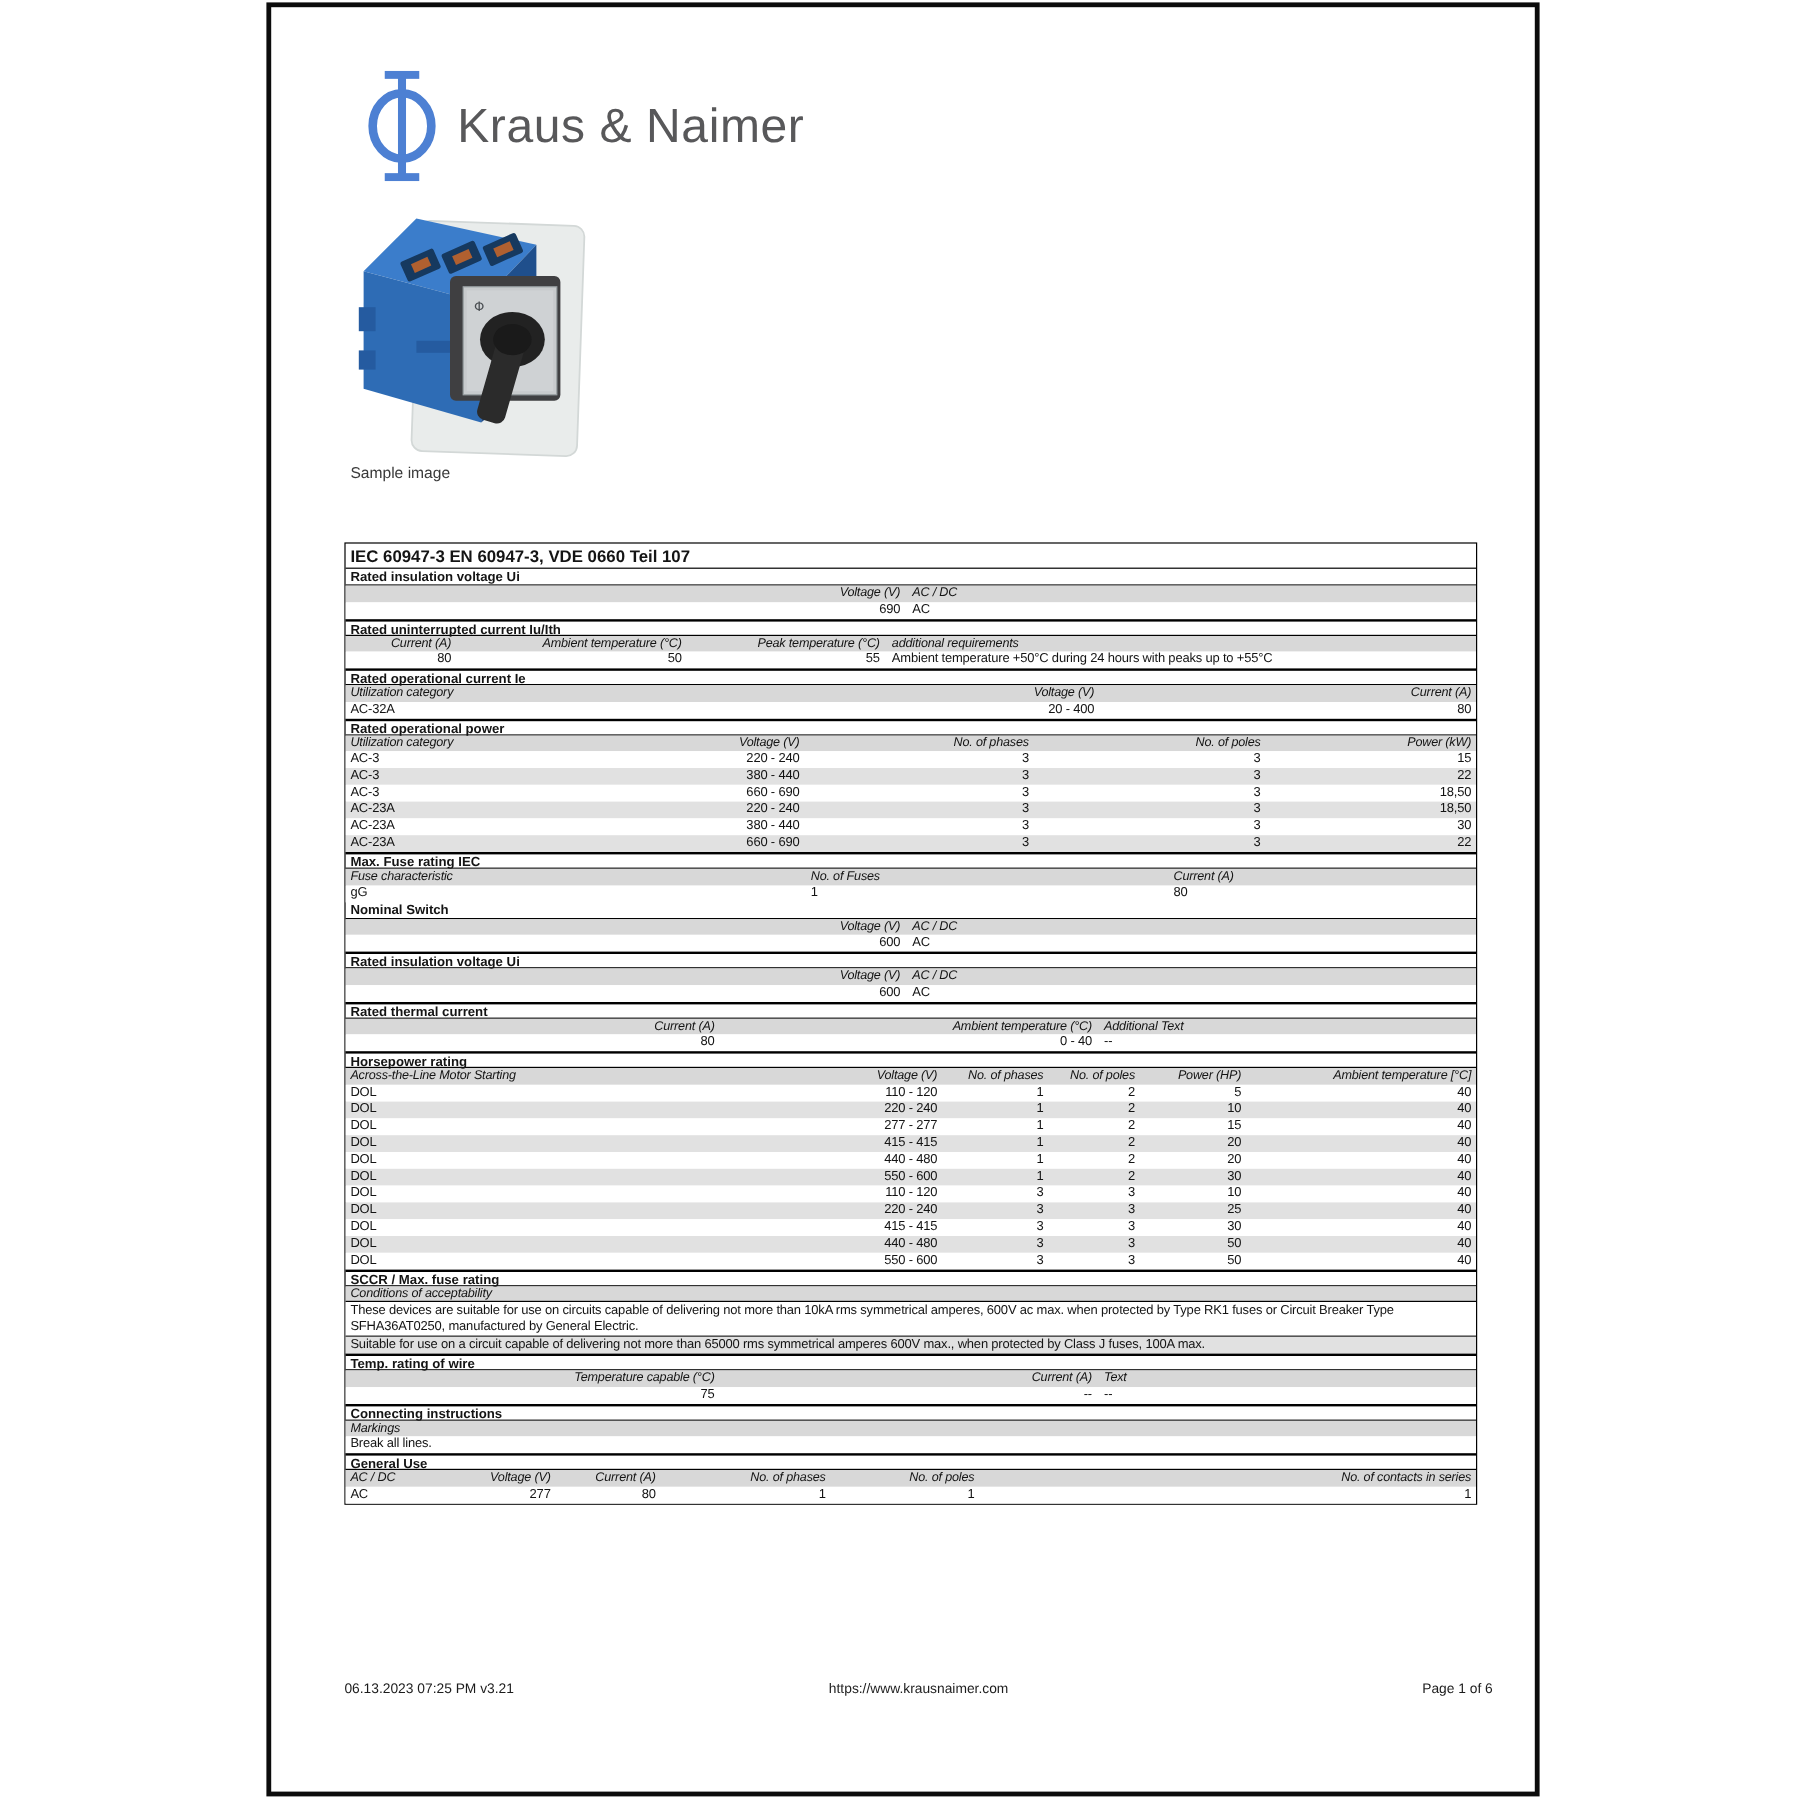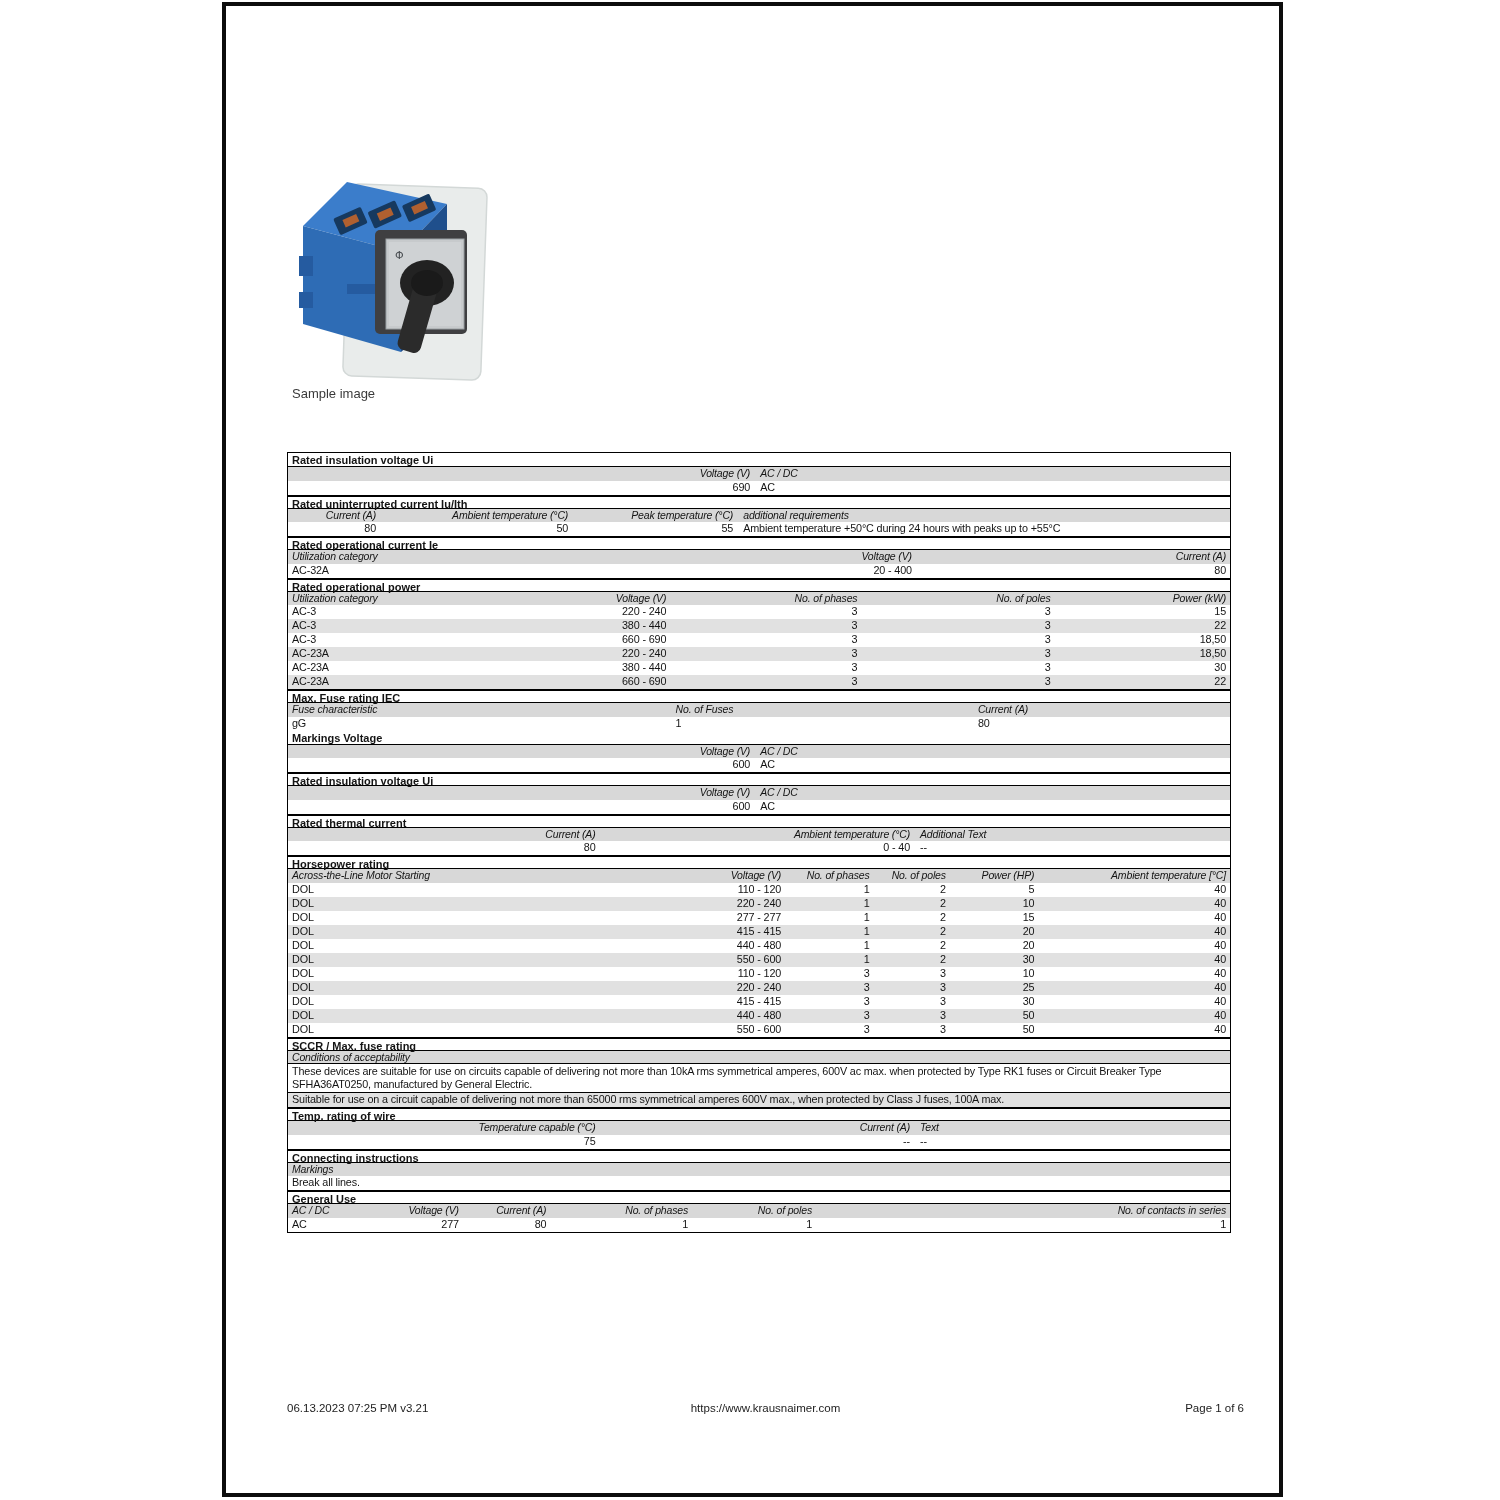--- a/index.html
+++ b/index.html
@@ -74,20 +74,29 @@
   }
   .footer > :nth-child(1){text-align:left;}
   .footer > :nth-child(2){text-align:center;}
   .footer > :nth-child(3){text-align:right;}
 </style>
 </head>
 <body>
 
 <div class="page">
 
+  <div class="logo">
+    <svg width="58" height="92" viewBox="0 0 60 96">
+      <rect x="15" y="0" width="30" height="7" fill="#4d80d3"></rect>
+      <rect x="15" y="89" width="30" height="7" fill="#4d80d3"></rect>
+      <rect x="26.5" y="3" width="7" height="90" fill="#4d80d3"></rect>
+      <ellipse cx="30" cy="48" rx="25.5" ry="28.5" fill="none" stroke="#4d80d3" stroke-width="7.5"></ellipse>
+    </svg>
+    <span class="brand">Kraus &amp; Naimer</span>
+  </div>
 
   <div class="product">
     <svg width="216" height="220" viewBox="0 0 216 220">
 
       <g transform="rotate(2 125 117)">
         <rect x="57" y="22" width="138" height="192" rx="9" fill="#e9eceb" stroke="#d3d8d7" stroke-width="1.5"></rect>
       </g>
 
       <polygon points="14,62 58,18 158,40 112,88" fill="#3b7dcb"></polygon>
       <polygon points="14,62 112,88 112,188 14,160" fill="#2e6cb5"></polygon>
@@ -122,20 +131,23 @@
         <rect x="126" y="108" width="24" height="82" rx="7" fill="#2b2b2b"></rect>
         <rect x="131" y="112" width="14" height="6" rx="2" fill="#e8e8e8"></rect>
       </g>
       <ellipse cx="138" cy="119" rx="16" ry="13" fill="#1a1a1a"></ellipse>
     </svg>
   </div>
   <div class="caption">Sample image</div>
 
 
   <div class="spec-table">
+      <div class="row t-title c-full">
+        <div class="cell">IEC 60947-3 EN 60947-3, VDE 0660 Teil 107</div>
+      </div>
       <div class="row t-sec c-full">
         <div class="cell">Rated insulation voltage Ui</div>
       </div>
       <div class="row t-h c-v2">
         <div class="cell">Voltage (V)</div>
         <div class="cell">AC / DC</div>
       </div>
       <div class="row t-d c-v2 bg-w">
         <div class="cell">690</div>
         <div class="cell">AC</div>
@@ -227,21 +239,21 @@
         <div class="cell">Fuse characteristic</div>
         <div class="cell">No. of Fuses</div>
         <div class="cell">Current (A)</div>
       </div>
       <div class="row t-d c-fuse3 bg-w">
         <div class="cell">gG</div>
         <div class="cell">1</div>
         <div class="cell">80</div>
       </div>
       <div class="row t-sec c-full">
-        <div class="cell">Markings Voltage</div>
+        <div class="cell">Nominal Switch</div>
       </div>
       <div class="row t-h c-v2">
         <div class="cell">Voltage (V)</div>
         <div class="cell">AC / DC</div>
       </div>
       <div class="row t-d c-v2 bg-w">
         <div class="cell">600</div>
         <div class="cell">AC</div>
       </div>
       <div class="row t-sec c-full tk">

